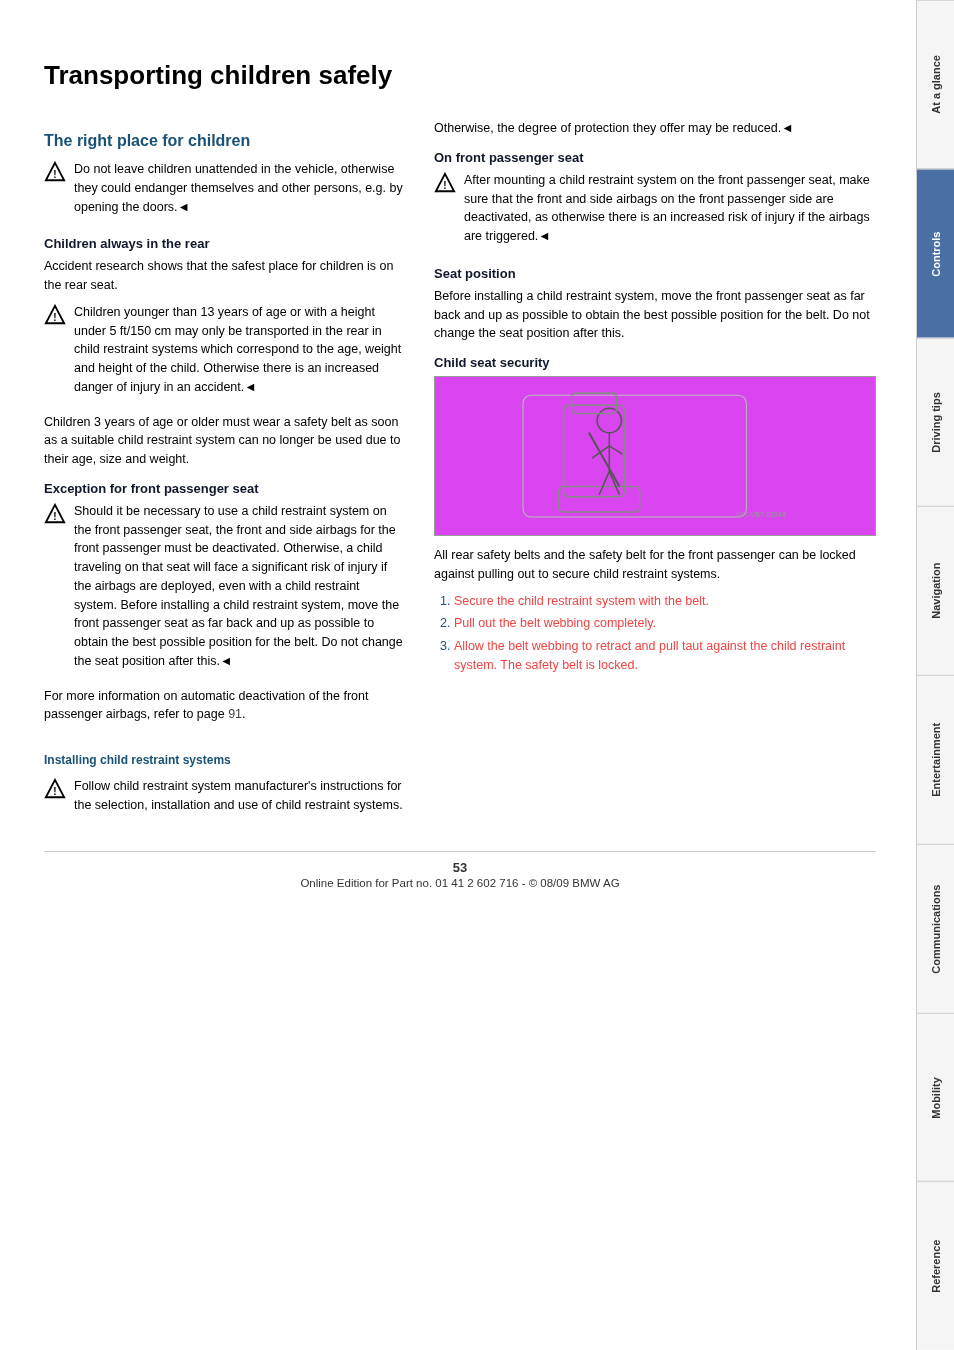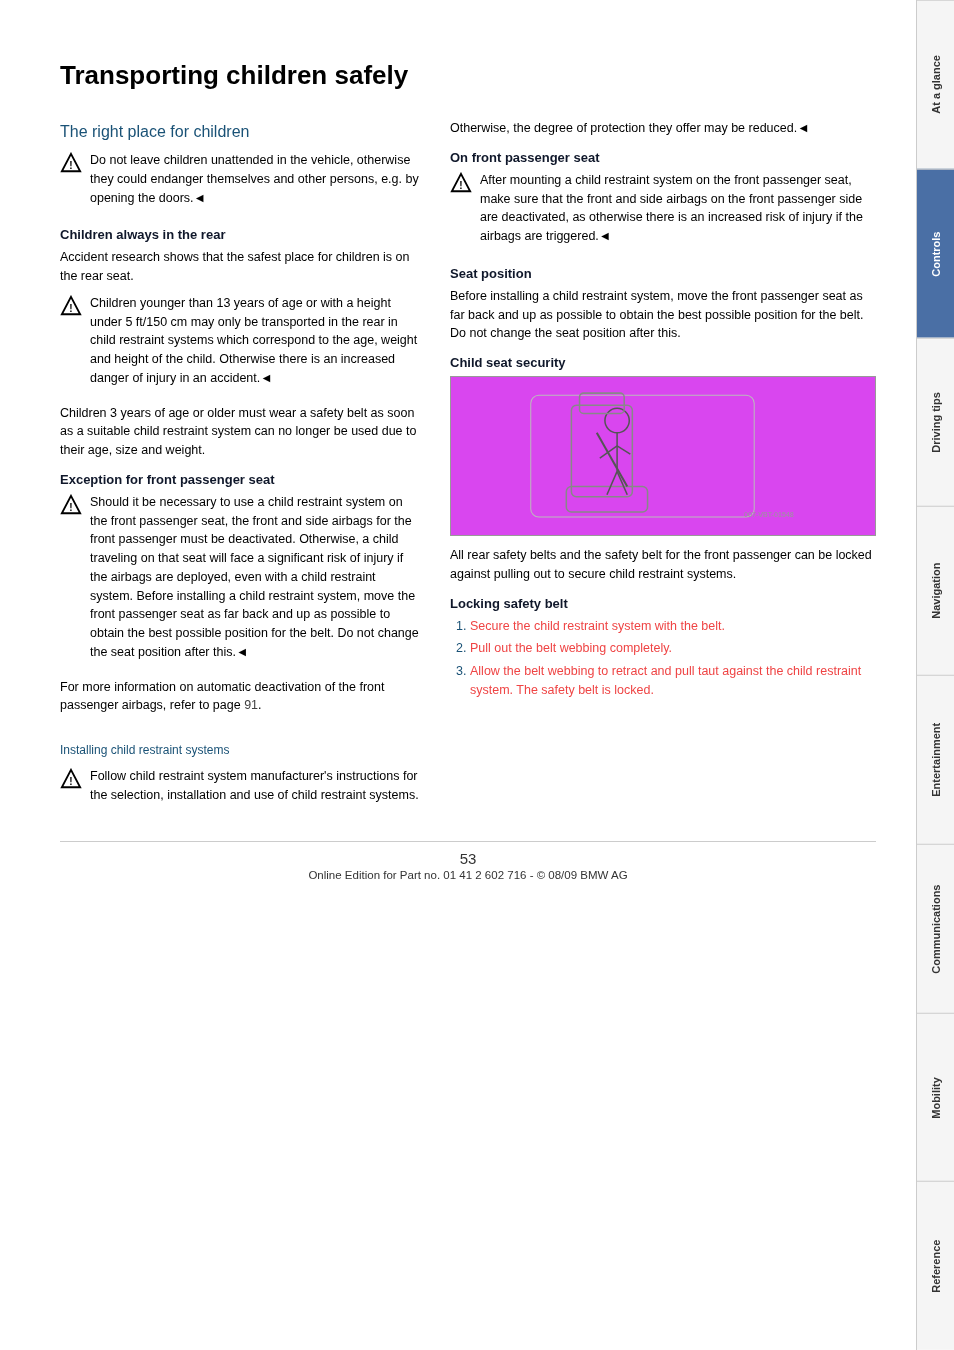--- a/index.html
+++ b/index.html
@@ -15,21 +15,21 @@
     }
 
     .page-container {
       display: flex;
       width: 954px;
       height: 1350px;
     }
 
     .main-content {
       flex: 1;
-      padding: 60px 40px 40px 60px;
+      padding: 60px 40px 40px 44px;
       position: relative;
     }
 
     .right-tabs {
       width: 38px;
       display: flex;
       flex-direction: column;
       border-left: 1px solid #ccc;
     }
 
@@ -58,24 +58,24 @@
     .page-title {
       font-size: 26px;
       font-weight: bold;
       color: #000;
       margin-bottom: 28px;
       border-bottom: none;
     }
 
     .section-title {
       font-size: 16px;
-      font-weight: normal;
+      font-weight: bold;
       color: #1a5276;
       margin-bottom: 10px;
-      margin-top: 4px;
+      margin-top: 13px;
     }
 
     .sub-section-title {
       font-size: 13px;
       font-weight: bold;
       color: #0f172a;
       margin-bottom: 6px;
       margin-top: 12px;
     }
 
@@ -163,22 +163,22 @@
     .page-footer {
       text-align: center;
       font-size: 11.5px;
       color: #333;
       margin-top: 20px;
       border-top: 1px solid #ccc;
       padding-top: 8px;
     }
 
     .page-number {
-      font-size: 15px;
-      font-weight: normal;
+      font-size: 13px;
+      font-weight: bold;
       display: block;
       margin-bottom: 2px;
     }
 
     .inline-link {
       color: #404040;
       text-decoration: none;
     }
 
     .section-divider {
@@ -299,21 +299,20 @@
             <rect x="20" y="10" width="220" height="120" rx="8" fill="none" stroke="#bbb" stroke-width="1"></rect>
 
             <rect x="68" y="8" width="44" height="20" rx="4" fill="none" stroke="#888" stroke-width="1.5"></rect>
 
             <text x="230" y="130" font-size="7" fill="#999">007-VBT-01548</text>
           </svg>
         </div>
 
         <p class="body-text">All rear safety belts and the safety belt for the front passenger can be locked against pulling out to secure child restraint systems.</p>
 
-        <div class="sub-section-title">Locking safety belt</div>
 
         <ol class="numbered-list">
           <li><span>Secure the child restraint system with the belt.</span></li>
           <li><span>Pull out the belt webbing completely.</span></li>
           <li><span>Allow the belt webbing to retract and pull taut against the child restraint system. The safety belt is locked.</span></li>
         </ol>
 
       </div>
 
     </div>

